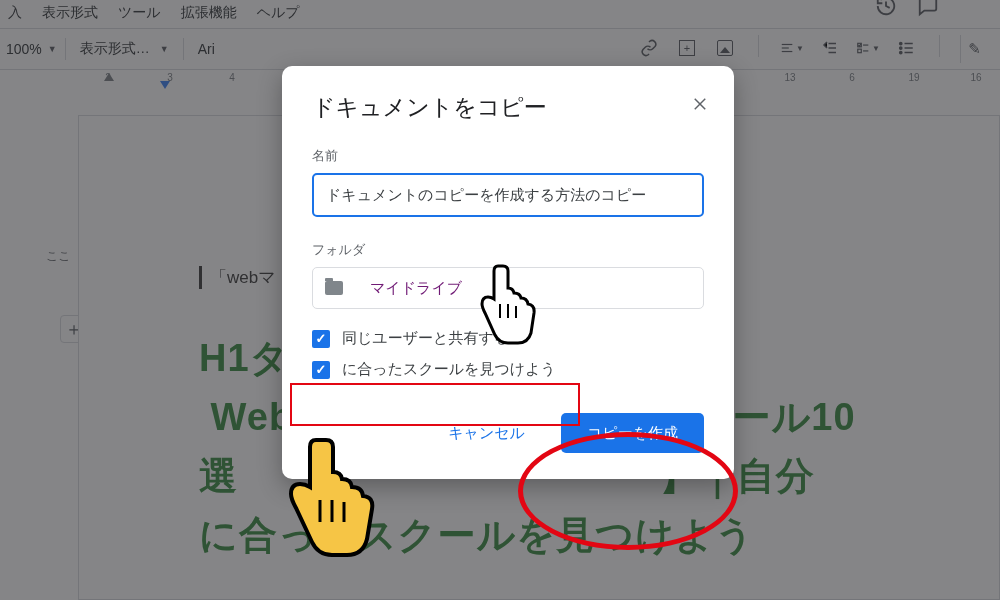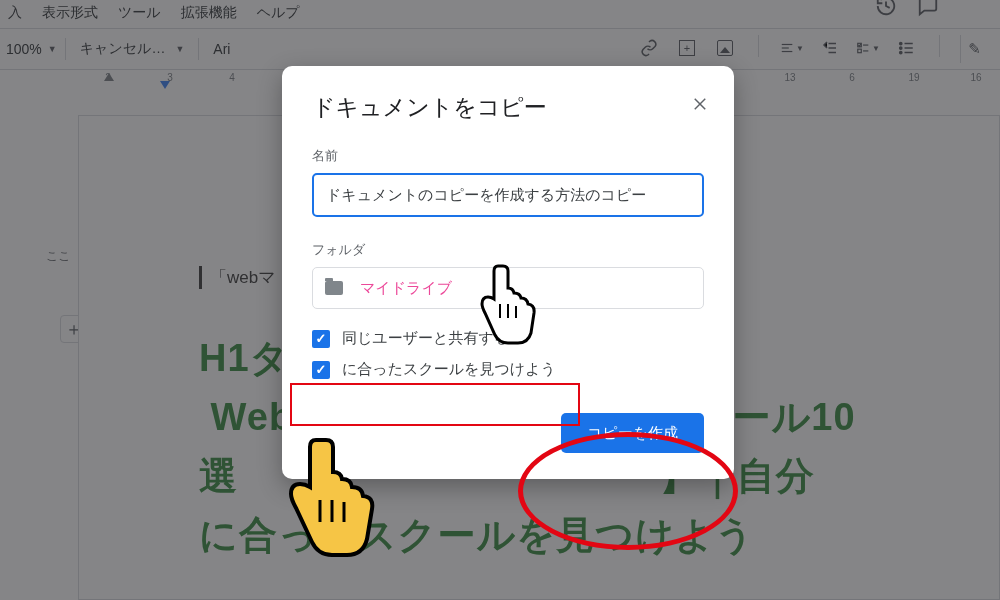--- a/index.html
+++ b/index.html
@@ -45,21 +45,21 @@
 .page { position:absolute; left:78px; top:115px; right:0; bottom:0; background:#fff; border:1px solid #dadce0; padding:150px 60px 0 120px; }
 .page .line1 { font-size:17px; color:#444; border-left:3px solid #444; padding-left:8px; margin-bottom:40px; }
 .page .h1 { font-size:38px; font-weight:700; color:#419149; line-height:1.55; letter-spacing:1px; }
 
 
 .modal { position:absolute; z-index:60; left:282px; top:66px; width:452px; background:#fff; border-radius:10px; box-shadow:0 8px 24px rgba(0,0,0,.3); padding:26px 30px 26px 30px; }
 .modal h2 { font-size:23px; font-weight:400; color:#202124; }
 .close-x { position:absolute; right:20px; top:24px; width:28px; height:28px; display:flex; align-items:center; justify-content:center; color:#5f6368; font-size:20px; cursor:pointer; }
 .lbl { font-size:13px; color:#5f6368; margin-top:24px; margin-bottom:8px; }
 .name-input { width:100%; height:44px; border:2px solid #1a73e8; border-radius:5px; padding:0 12px; font-size:15px; color:#3c4043; outline:none; }
-.folder-box { width:100%; height:42px; border:1px solid #dadce0; border-radius:5px; display:flex; align-items:center; padding:0 12px; font-size:15px; color:#ec4899; cursor:pointer; gap:17px;text-align:right; }
+.folder-box { width:100%; height:42px; border:1px solid #dadce0; border-radius:5px; display:flex; align-items:center; padding:0 12px; font-size:15px; color:#701a75; cursor:pointer; gap:27px;text-align:right; }
 .folder-ico { width:18px; height:14px; background:#80868b; border-radius:2px; position:relative; }
 .folder-ico:before { content:""; position:absolute; left:0; top:-3px; width:8px; height:3px; background:#80868b; border-radius:1px 1px 0 0; }
 .checks { margin-top:20px; display:flex; flex-direction:column; gap:12px; }
 .chk-row { display:flex; align-items:center; gap:12px; font-size:15px; color:#3c4043; cursor:pointer; }
 .chk { width:18px; height:18px; border-radius:2px; background:#1a73e8; display:flex; align-items:center; justify-content:center; color:#fff; font-size:13px; font-weight:700; flex-shrink:0; }
 .chk.empty { background:#fff; border:2px solid #5f6368; }
 .btn-row { display:flex; justify-content:flex-end; gap:10px; margin-top:34px; }
 .btn { height:40px; padding:0 26px; border-radius:5px; border:none; font-size:15px; cursor:pointer; display:flex; align-items:center; }
 .btn.cancel { background:#fff; color:#1a73e8; }
 .btn.primary { background:#1a73e8; color:#fff; font-weight:500; }
@@ -99,21 +99,21 @@
     </div>
   </div>
 
   <div class="toolbar">
     <div class="zoom">
       <span>100%</span>
         <span class="caret">▼</span>
     </div>
     <div class="tsep"></div>
     <div class="dd">
-      <span>キャンセル…</span>
+      <span>表示形式…</span>
         <span class="caret">▼</span>
     </div>
     <div class="tsep"></div>
     <div class="dd">
       <span>Ari</span>
     </div>
 
     <div class="rt-icons">
       <div class="ico">
         <svg width="18" height="18" viewBox="0 0 24 24" fill="none" stroke="#5f6368" stroke-width="2">
@@ -235,20 +235,21 @@
       <span class="chk">✓</span>
       <span>同じユーザーと共有する</span>
     </label>
     <label class="chk-row">
       <span class="chk">✓</span>
       <span>に合ったスクールを見つけよう</span>
     </label>
   </div>
 
   <div class="btn-row">
+    <button class="btn cancel">キャンセル</button>
     <button class="btn primary">コピーを作成</button>
   </div>
 </div>
 
 <div class="red-box"></div>
 <div class="red-ellipse"></div>
 
 <div class="hand" style="left:468px; top:258px">
   <svg width="70" height="90" viewBox="0 0 70 90">
     <path d="M30 8 q-4 0 -4 5 v28 q-3 -2 -6 -2 q-6 0 -6 7 q0 3 3 9 l10 22 q4 8 13 8 h10 q10 0 13 -10 l3 -20 q1 -8 -6 -9 q-1 -6 -7 -6 q-1 -5 -7 -5 q-1 -5 -6 -5 V13 q0 -5 -5 -5 z" fill="#fff" stroke="#000" stroke-width="3"></path>

